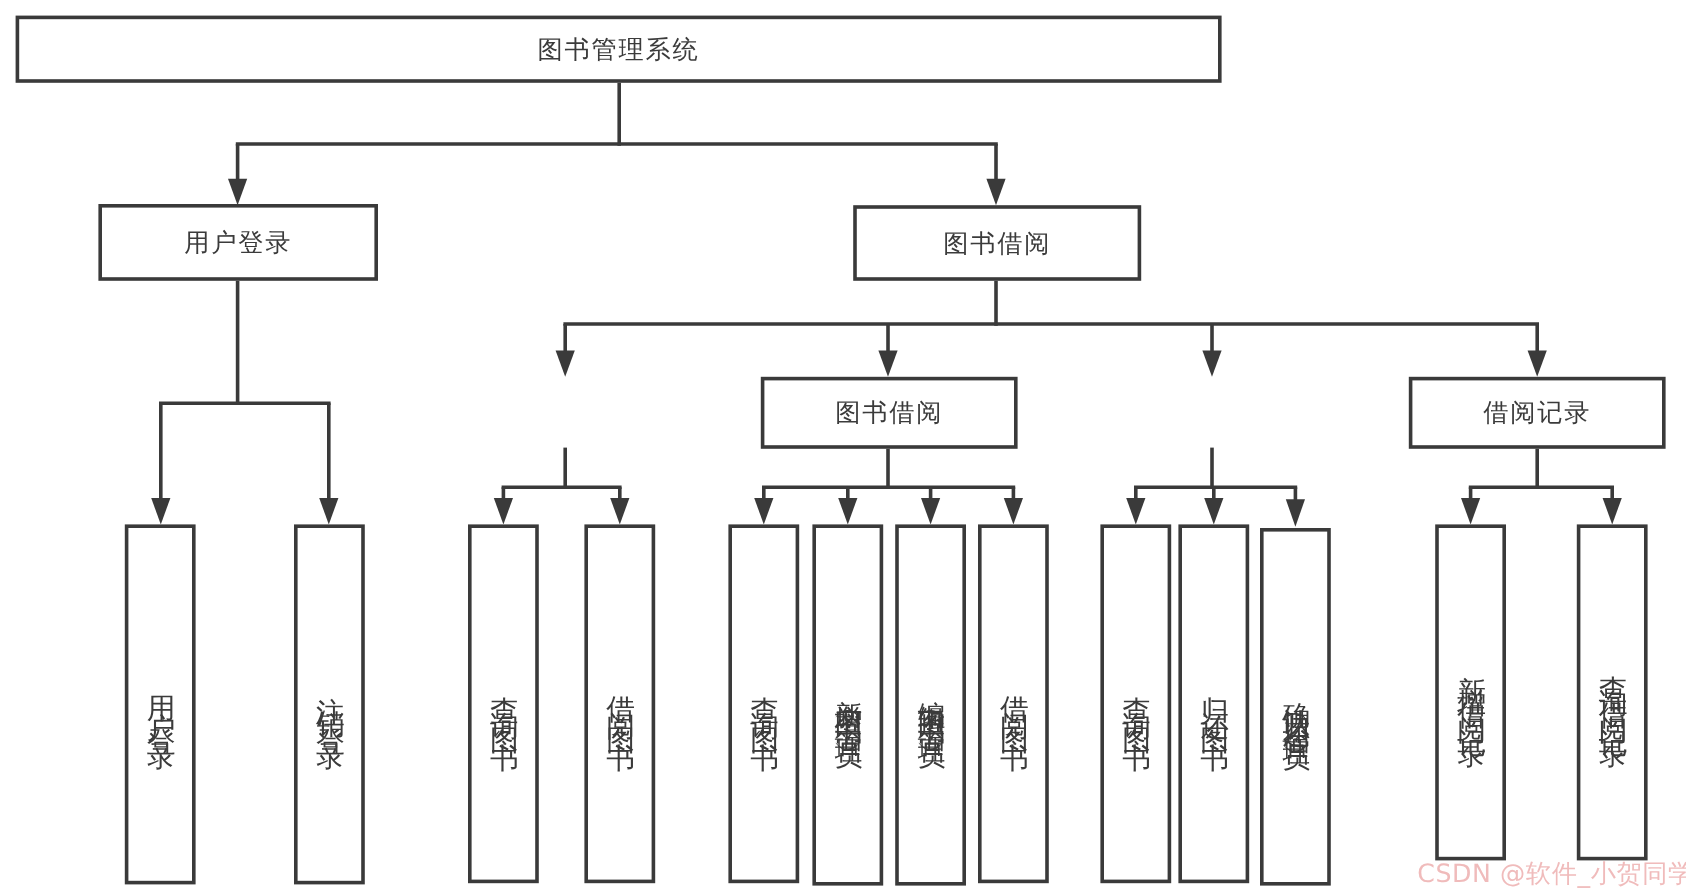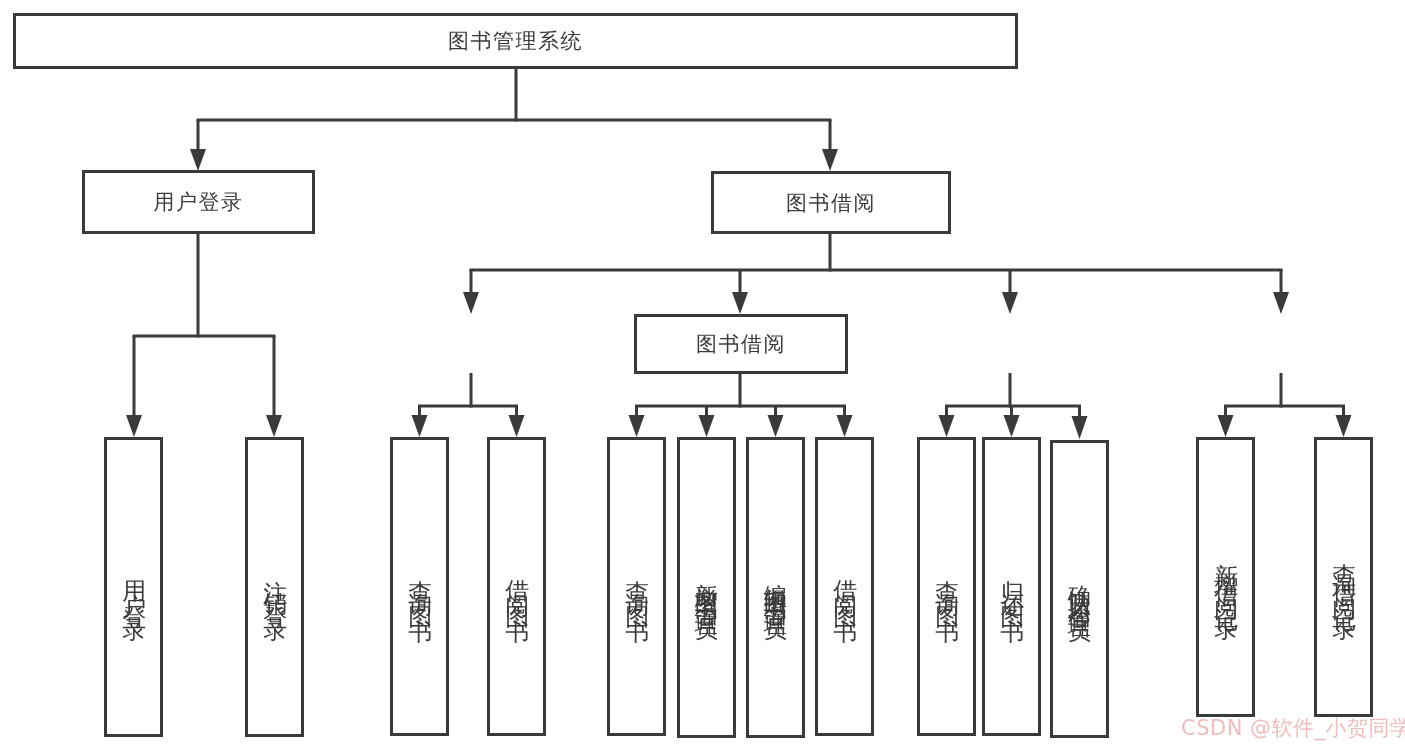--- a/index.html
+++ b/index.html
@@ -119,20 +119,23 @@
   <div class="node hbox" style="left:82px;top:170px;width:233px;height:64px">
     <span class="label">用户登录</span>
   </div>
   <div class="node hbox" style="left:711px;top:171px;width:240px;height:63px">
     <span class="label">图书借阅</span>
   </div>
 
   <div class="node hbox" style="left:634px;top:314px;width:214px;height:60px">
     <span class="label">图书借阅</span>
   </div>
+  <div class="node hbox" style="left:1174px;top:314px;width:214px;height:60px">
+    <span class="label">借阅记录</span>
+  </div>
 
   <div class="node vbox" style="left:104px;top:437px;width:59px;height:300px">
     <span class="label">用户登录</span>
   </div>
   <div class="node vbox" style="left:245px;top:437px;width:59px;height:300px">
     <span class="label">注销登录</span>
   </div>
 
   <div class="node vbox" style="left:390px;top:437px;width:59px;height:299px">
     <span class="label">查询图书</span>

